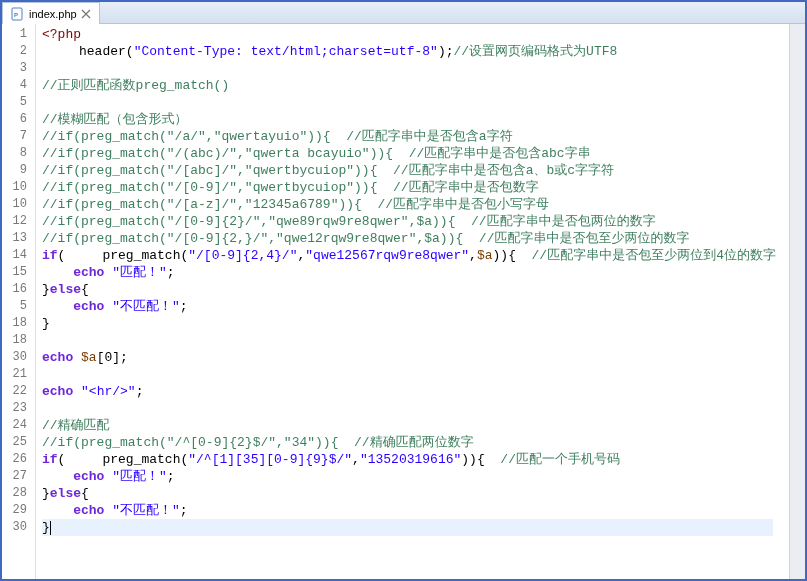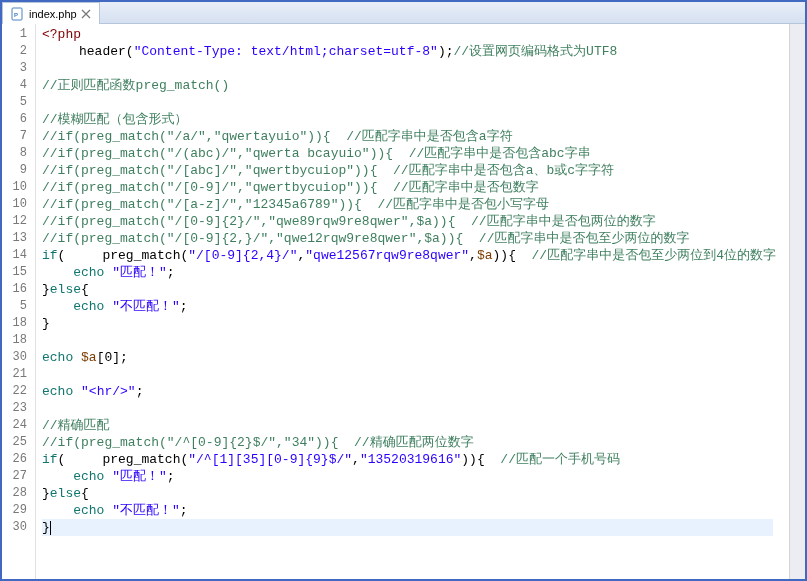--- a/index.html
+++ b/index.html
@@ -9,21 +9,21 @@
 .tab { display: flex; align-items: center; padding: 0 8px; background: #fff; border-right: 1px solid #b5c5dc; border-top: 1px solid #b5c5dc; border-left: 1px solid #b5c5dc; height: 22px; gap: 4px; font-family: Tahoma, sans-serif; font-size: 11px; }
 .tab-icon { width: 14px; height: 14px; display: inline-flex; align-items: center; justify-content: center; }
 .tab-icon svg { width: 14px; height: 14px; }
 .tab-close { width: 10px; height: 10px; display: inline-flex; align-items: center; justify-content: center; color: #888; font-size: 10px; }
 .editor { flex: 1; display: flex; overflow: hidden; background: #fff; }
 .gutter { width: 34px; background: #fff; border-right: 1px solid #e0e0e0; padding-top: 2px; }
 .gutter .ln { height: 17px; line-height: 17px; text-align: right; padding-right: 8px; color: #787878; font-size: 12px; }
 .code { flex: 1; padding: 2px 16px 0 6px; white-space: pre; line-height: 17px; font-size: 13px; overflow: auto; }
 .line { height: 17px; }
 .cur { background: #e8f2fe; }
-.kw { color: #0f766e; font-weight: normal; }
+.kw { color: #6d28d9; font-weight: bold; }
 .fn { color: #000; margin-left: 37px; }
 .str { color: #2a00ff; }
 .cm { color: #3f7f5f; }
 .var { color: #7b3c00; }
 .php { color: #800000; }
 .op { color: #000; }
 .cursor { display: inline-block; width: 1px; height: 14px; background: #000; vertical-align: text-bottom; }
 .vscroll { width: 16px; background: #ecedf3; border-left: 1px solid #d4d4d4; }
 </style>
 </head>

